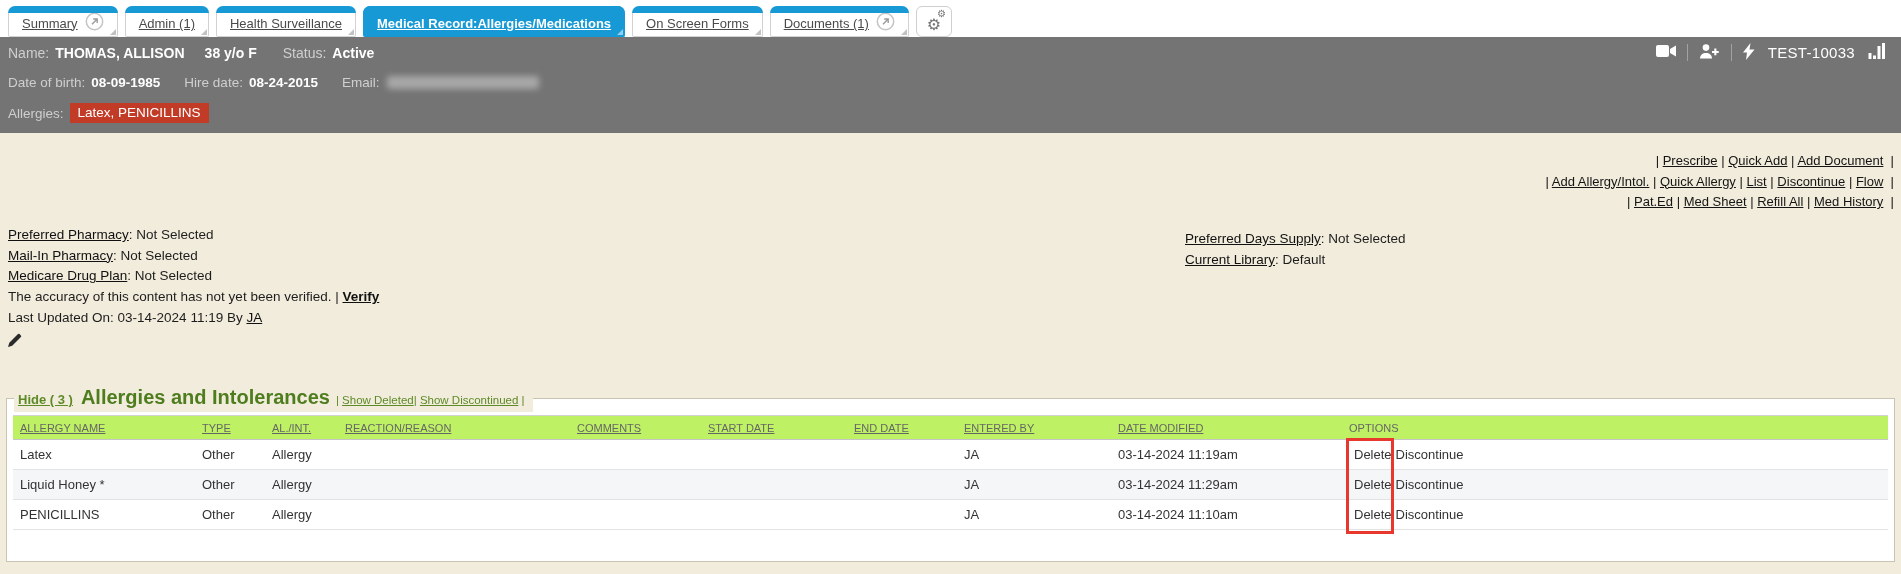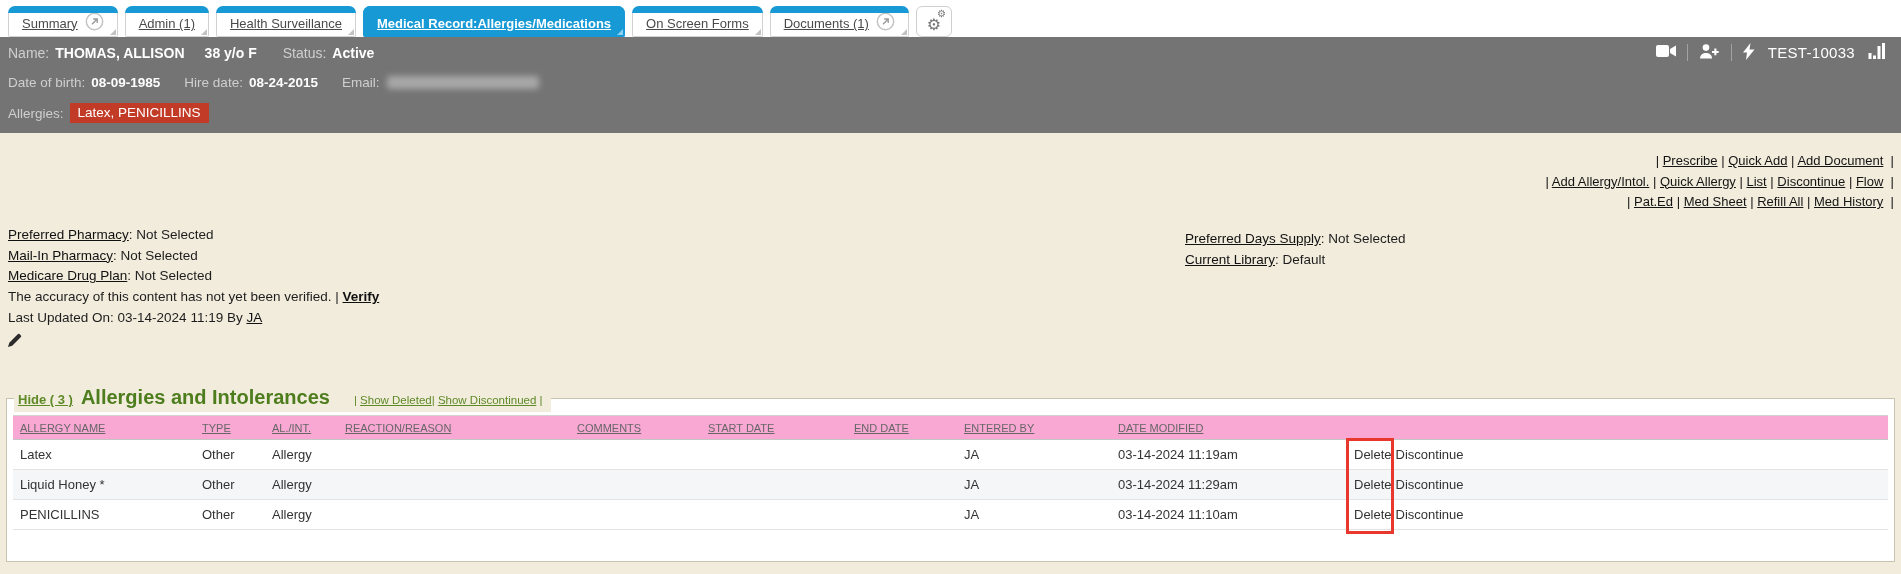--- a/index.html
+++ b/index.html
@@ -64,30 +64,30 @@
   .jalink { text-decoration:underline; color:#111; cursor:pointer; }
   .pencil { margin-top:4px; cursor:pointer; display:inline-block; }
 
   
   .section { position:absolute; left:6px; right:6px; top:265px; bottom:12px;
     background:#fff; border:1px solid #c9c4b2; }
   .legend { position:absolute; top:-16px; left:7px; background:#f2ecdc;
     display:flex; align-items:baseline; padding:3px 8px 3px 4px; white-space:nowrap; }
   .hidelink { font-size:13px; font-weight:bold; color:#5d8a27;
     text-decoration:underline; cursor:pointer; margin-right:8px; }
-  .sectitle { font-size:20px; font-weight:bold; color:#4e7d1e; margin-right:24px; }
+  .sectitle { font-size:20px; font-weight:bold; color:#4e7d1e; margin-right:6px; }
   .lgx { font-size:11.5px; color:#5d8a27; }
   .lgx::before { content:"| "; white-space:pre; }
   .lgx.last::after { content:" |"; white-space:pre; }
   .glink { color:#5d8a27; text-decoration:underline; cursor:pointer; }
 
   .table { margin:16px 6px 0; font-size:13px; color:#333; }
   .grid10 { display:grid;
     grid-template-columns:182px 70px 73px 232px 131px 146px 110px 154px 231px 1fr; }
-  .thead { background:#f9a8d4; border-top:1px solid #d2d2d2;
+  .thead { background:#bef264; border-top:1px solid #d2d2d2;
     border-bottom:1px solid #c6c6c6; height:25px; align-items:center;
     font-size:11px; color:#666;margin-top:8px; }
   .th { padding-left:7px; text-decoration:underline; cursor:pointer;
     white-space:nowrap; overflow:hidden; }
   .th.nou { text-decoration:none; cursor:default; }
   .trow { height:30px; align-items:center; border-bottom:1px solid #e3e3e3; background:#fff; }
   .trow.alt { background:#f5f6f8; }
   .td { padding-left:7px; white-space:nowrap; overflow:hidden; }
   .td.opts { padding-left:12px; display:flex; gap:4px; overflow:visible; }
   .opt { cursor:pointer; }
@@ -246,20 +246,21 @@
       <div class="grid10 thead">
         <div class="th">ALLERGY NAME</div>
         <div class="th">TYPE</div>
         <div class="th">AL./INT.</div>
         <div class="th">REACTION/REASON</div>
         <div class="th">COMMENTS</div>
         <div class="th">START DATE</div>
         <div class="th">END DATE</div>
         <div class="th">ENTERED BY</div>
         <div class="th">DATE MODIFIED</div>
+        <div class="th nou">OPTIONS</div>
       </div>
 
       <div class="grid10 trow">
         <div class="td">Latex</div>
         <div class="td">Other</div>
         <div class="td">Allergy</div>
         <div class="td"></div>
         <div class="td"></div>
         <div class="td"></div>
         <div class="td"></div>

